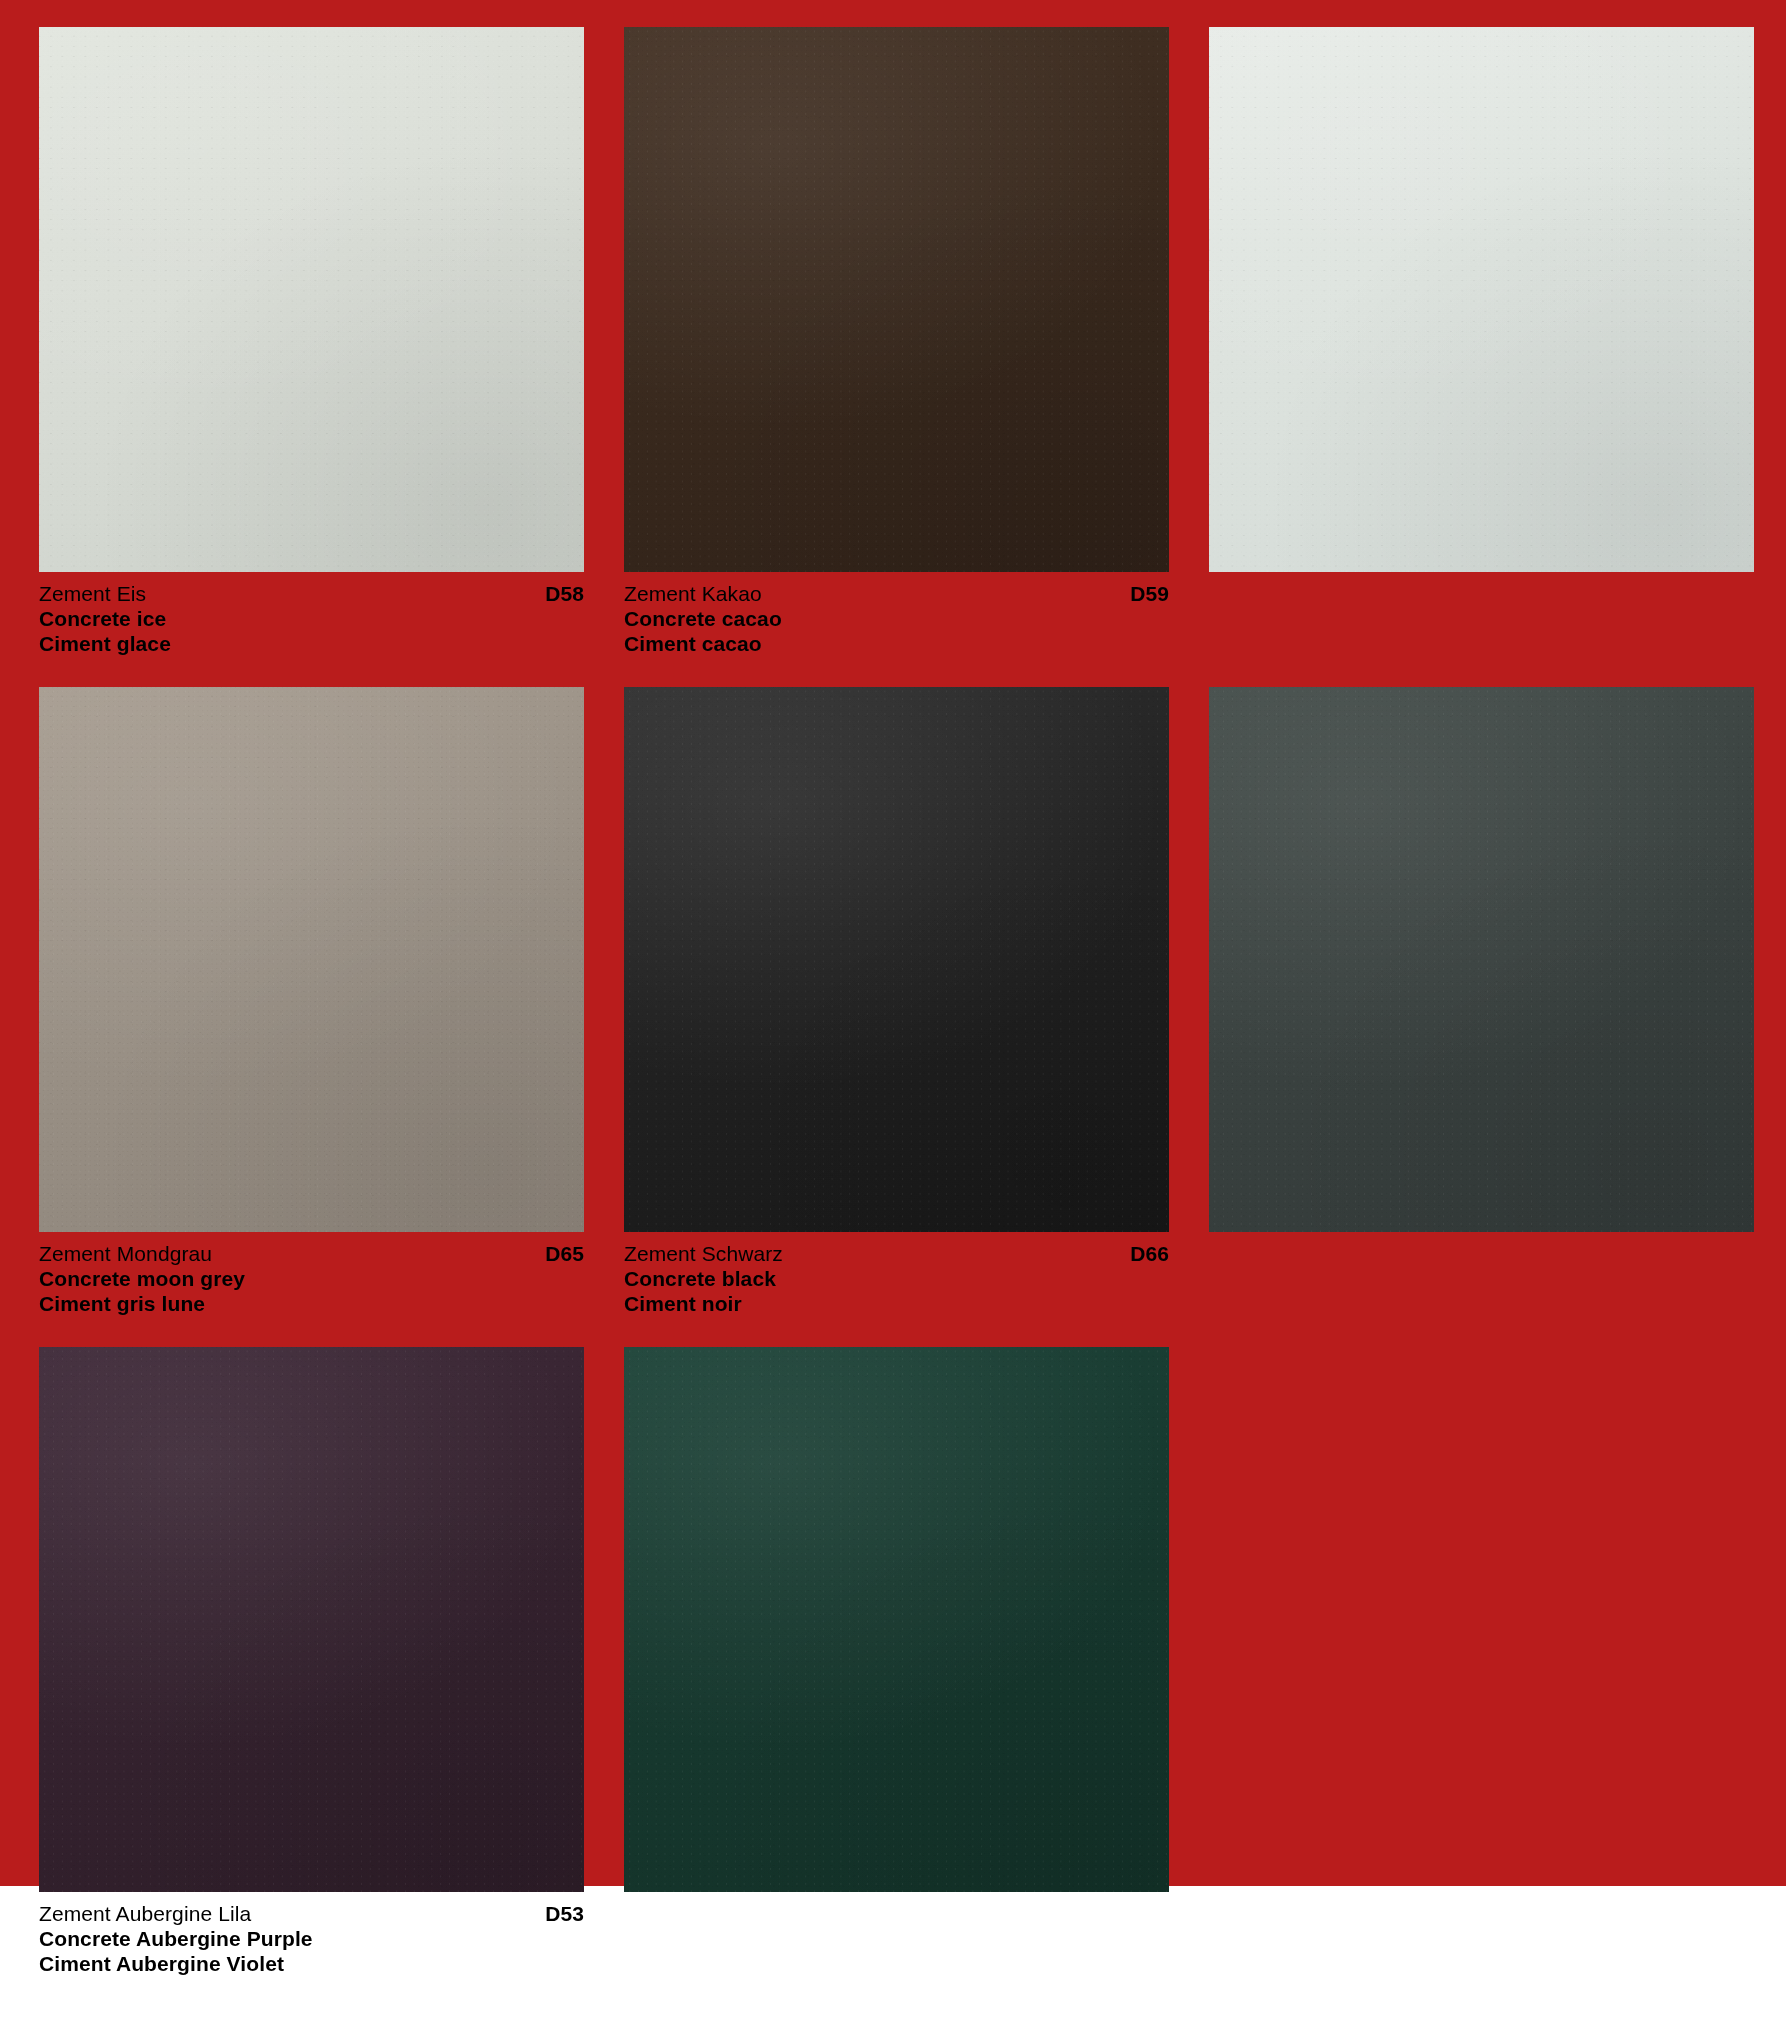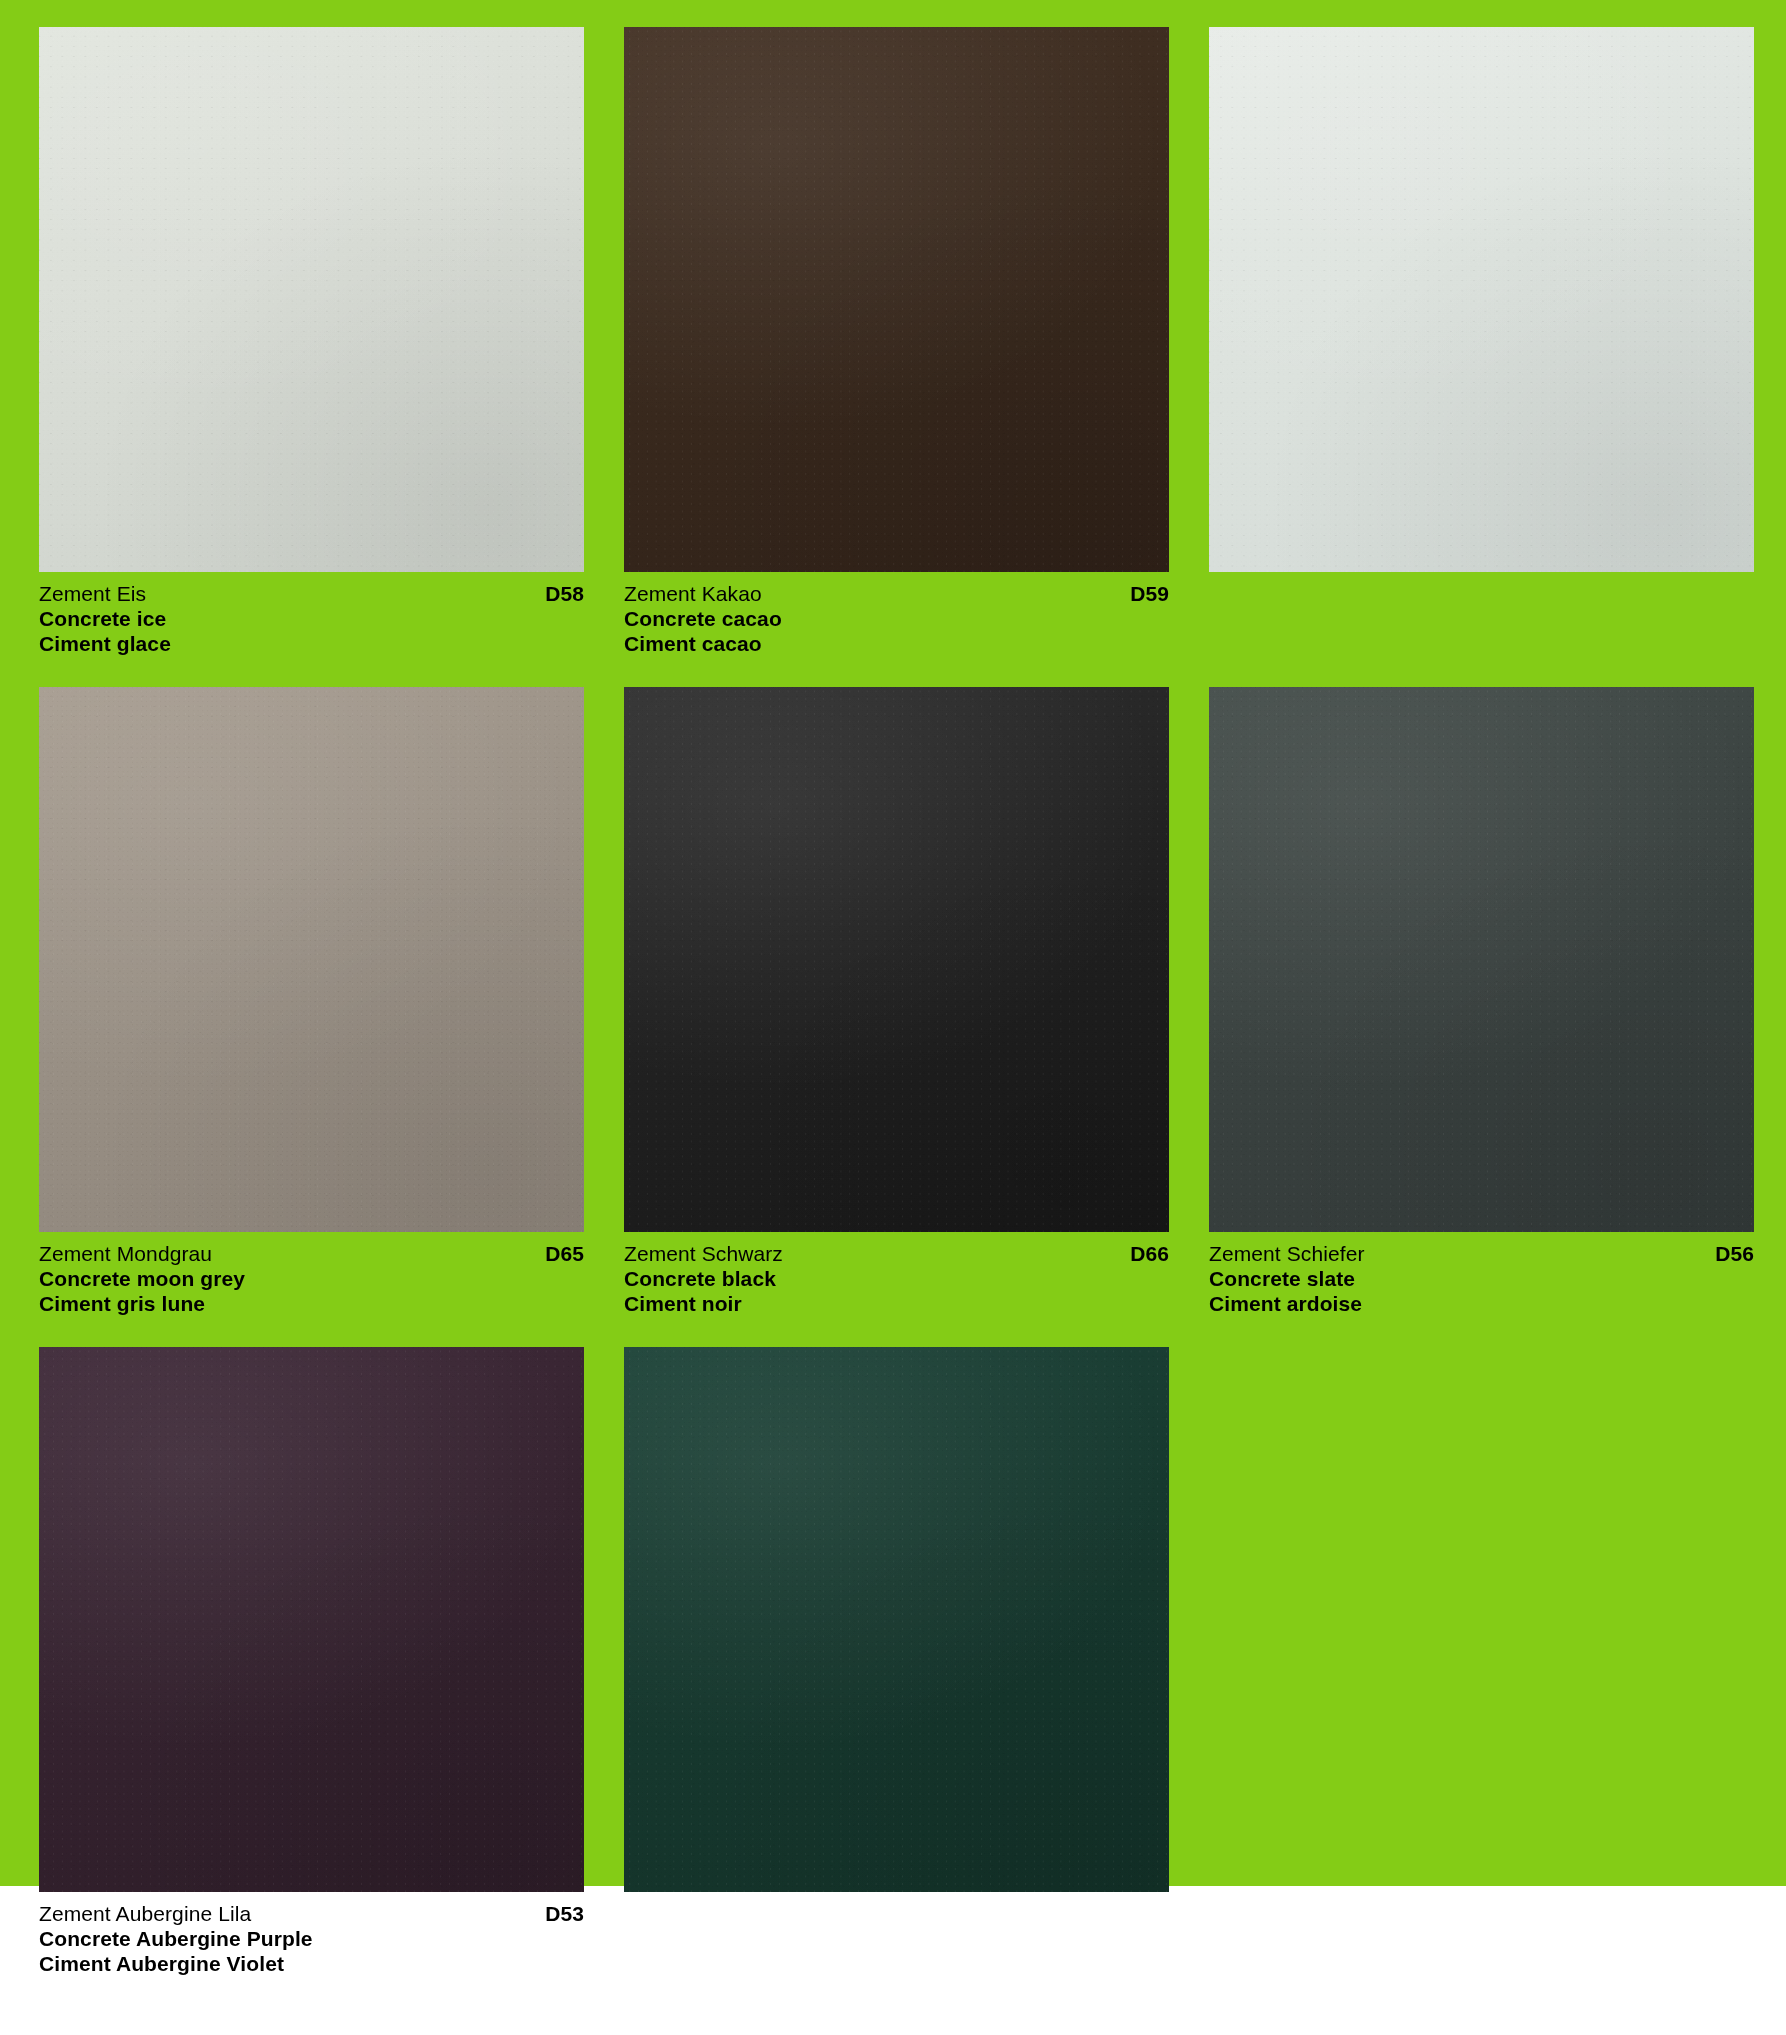--- a/index.html
+++ b/index.html
@@ -13,21 +13,21 @@
     height: 2035px;
     font-family: "Liberation Sans", "DejaVu Sans", sans-serif;
     -webkit-font-smoothing: antialiased;
     overflow: hidden;
   }
 
   .sheet {
     position: relative;
     width: 1786px;
     height: 1886px;
-    background: #84cc16;
+    background: #b91c1c;
     box-sizing: border-box;
   }
 
   .swatch-grid {
     position: absolute;
     left: 39px;
     top: 27px;
     width: 1716px;
     display: grid;
     grid-template-columns: 545px 545px 545px;
@@ -199,28 +199,20 @@
       <div class="cap-fr">Ciment noir</div>
     </div>
   </div>
 
   <div class="swatch-cell">
     <div class="swatch-chip" style="background: linear-gradient(160deg, rgb(69, 78, 75) 0%, rgb(59, 67, 65) 45%, rgb(50, 57, 56) 100%) rgb(59, 67, 65);">
       <div class="sheen"></div>
       <div class="grain"></div>
       <div class="grain2"></div>
     </div>
-    <div class="caption">
-      <div class="caption-top">
-        <span class="cap-name">Zement Schiefer</span>
-        <span class="cap-code">D56</span>
-      </div>
-      <div class="cap-en">Concrete slate</div>
-      <div class="cap-fr">Ciment ardoise</div>
-    </div>
   </div>
 
   <div class="swatch-cell">
     <div class="swatch-chip" style="background: linear-gradient(160deg, rgb(64, 43, 58) 0%, rgb(54, 35, 48) 45%, rgb(44, 28, 39) 100%) rgb(54, 35, 48);">
       <div class="sheen"></div>
       <div class="grain"></div>
       <div class="grain2"></div>
     </div>
     <div class="caption">
       <div class="caption-top">

